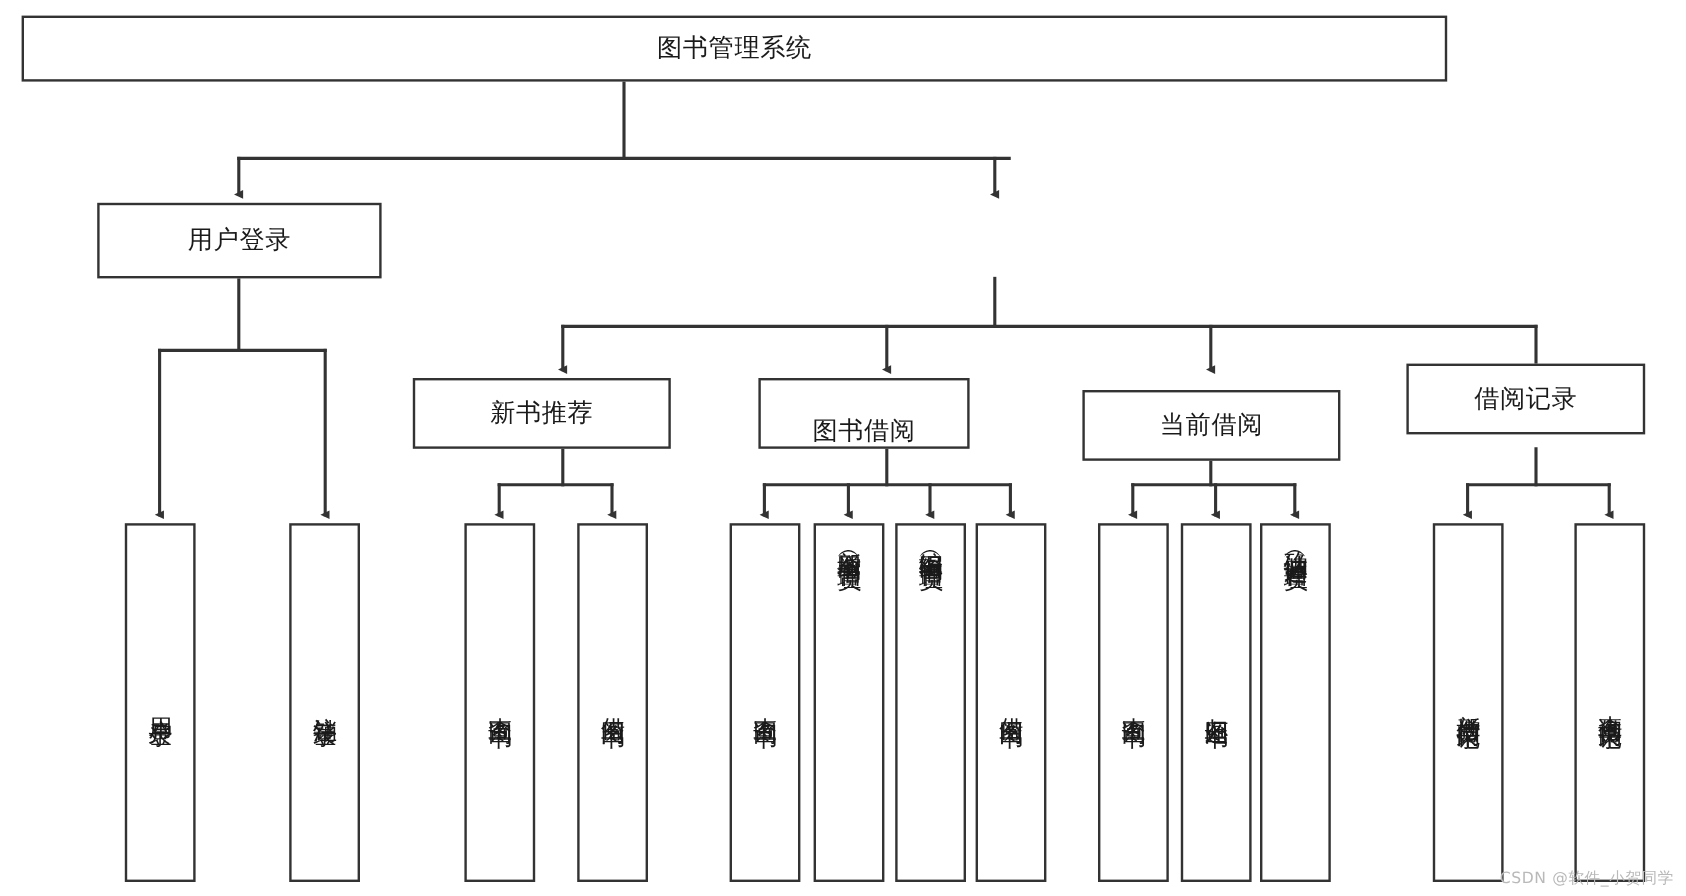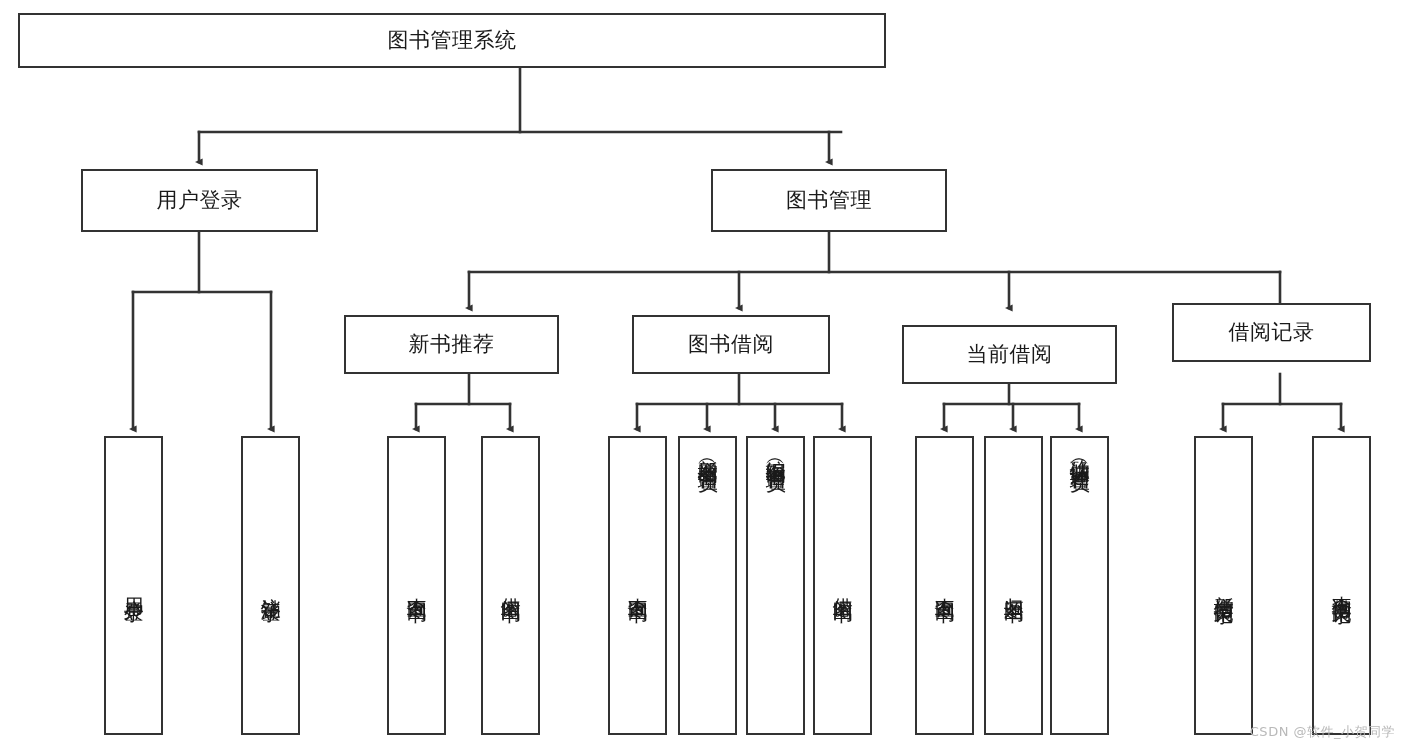--- a/index.html
+++ b/index.html
@@ -124,35 +124,32 @@
       <path d="M1013,404 L1013,429" marker-end="url(#arrow)"></path>
       <path d="M1079,404 L1079,429" marker-end="url(#arrow)"></path>
 
       <path d="M1280,374 L1280,404"></path>
       <path d="M1223,404 L1341,404"></path>
       <path d="M1223,404 L1223,429" marker-end="url(#arrow)"></path>
       <path d="M1341,404 L1341,429" marker-end="url(#arrow)"></path>
     </g>
   </svg>
 
-  <div class="node-box" style="left:18px; top:13px; width:868px; height:55px;">
+  <div class="node-box" style="left:18px; top:13px; width:1188px; height:55px;">
     <span class="node-label-h">图书管理系统</span>
   </div>
 
   <div class="node-box" style="left:81px; top:169px; width:237px; height:63px;">
     <span class="node-label-h">用户登录</span>
   </div>
-  <div class="node-box" style="left:711px; top:169px; width:236px; height:63px;">
-    <span class="node-label-h">图书管理</span>
-  </div>
 
   <div class="node-box" style="left:344px; top:315px; width:215px; height:59px;">
     <span class="node-label-h">新书推荐</span>
   </div>
-  <div class="node-box" style="left:632px; top:315px; width:198px; height:59px;">
+  <div class="node-box" style="left:632px; top:315px; width:176px; height:59px;align-items:flex-end;">
     <span class="node-label-h">图书借阅</span>
   </div>
   <div class="node-box" style="left:902px; top:325px; width:215px; height:59px;">
     <span class="node-label-h">当前借阅</span>
   </div>
   <div class="node-box" style="left:1172px; top:303px; width:199px; height:59px;">
     <span class="node-label-h">借阅记录</span>
   </div>
 
   <div class="node-box leaf-box center-v" style="left:104px; top:436px; width:59px; height:299px;">

